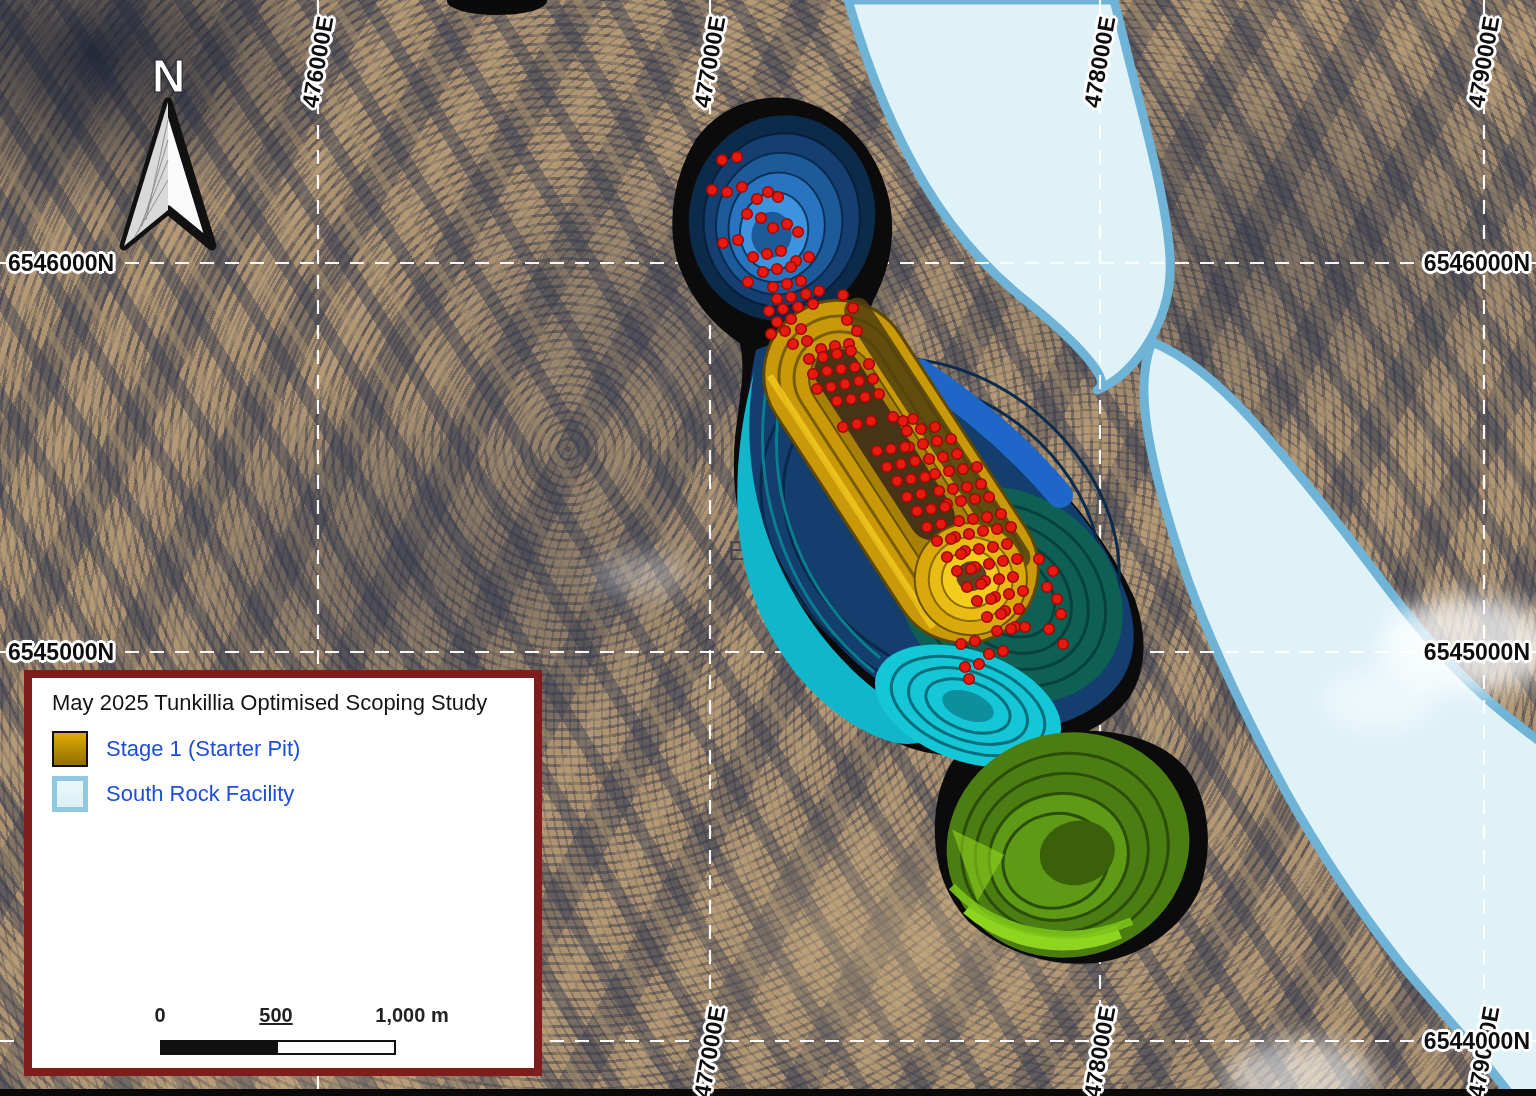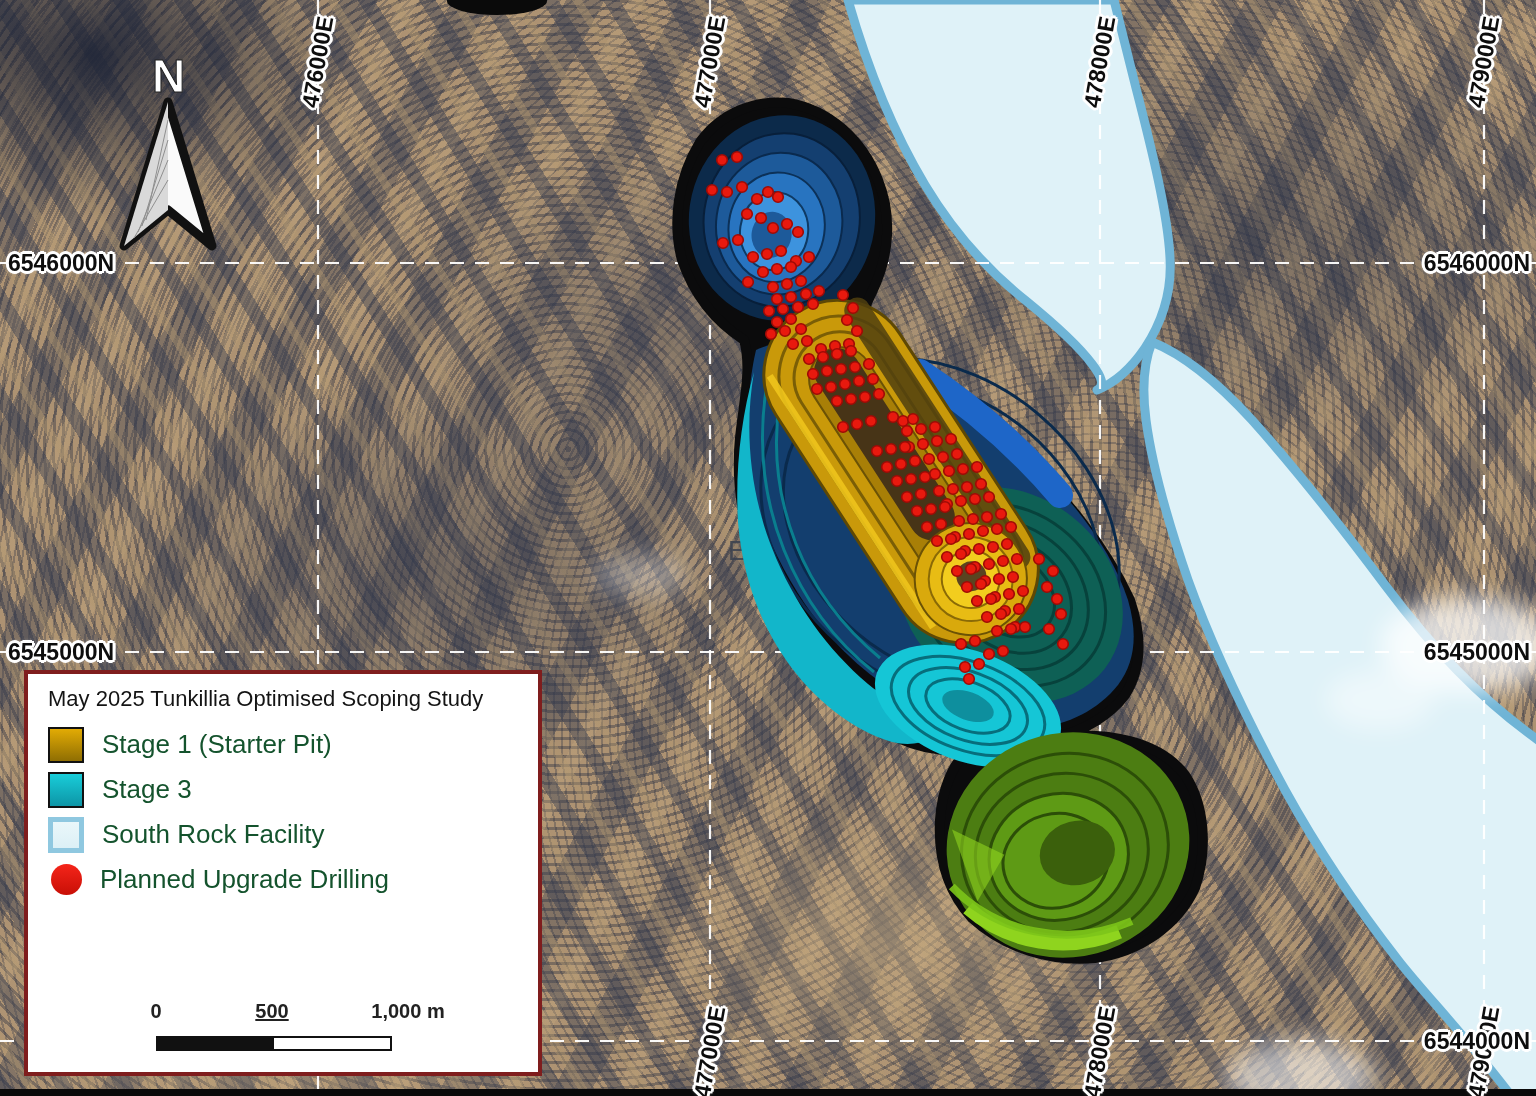--- a/index.html
+++ b/index.html
@@ -24,27 +24,27 @@
   
   .coord{position:absolute;font-weight:700;font-size:23px;color:#0d0d0d;white-space:nowrap;
     text-shadow:-2px -2px 0 #fff,2px -2px 0 #fff,-2px 2px 0 #fff,2px 2px 0 #fff,
       0 -3px 0 #fff,0 3px 0 #fff,-3px 0 0 #fff,3px 0 0 #fff,0 0 5px #fff;}
   .coord.rot{transform:translate(-50%,-50%) rotate(-80deg);}
   .coord.leftside{transform:translate(0,-50%);}
   .coord.rightside{transform:translate(-100%,-50%);}
   #label-layer{position:absolute;inset:0;pointer-events:none;}
   
   #legend{position:absolute;left:24px;top:670px;width:518px;height:406px;background:#fff;
-    border:4px solid #7f1d1d;box-sizing:border-box;z-index:30;}
+    border:8px solid #7f1d1d;box-sizing:border-box;z-index:30;}
   #legend-title{position:absolute;left:20px;top:12px;font-size:22px;color:#141414;}
   #legend-items{position:absolute;left:20px;top:48px;right:12px;}
   .legend-row{display:flex;align-items:center;height:45px;}
   .swatch{width:36px;height:36px;box-sizing:border-box;border:2px solid #111;flex:0 0 auto;}
   .swatch.circle{width:31px;height:31px;border-radius:50%;border:none;margin-left:3px;}
-  .legend-label{margin-left:18px;font-size:26px;color:#14532d;}
+  .legend-label{margin-left:18px;font-size:22px;color:#1d4ed8;}
   #scalebar{position:absolute;left:0;top:326px;width:100%;height:70px;}
   .sb-tick{position:absolute;top:0;transform:translateX(-50%);font-size:20px;font-weight:600;color:#222;}
   #sb-bar{position:absolute;left:128px;top:36px;width:232px;height:11px;border:2px solid #111;
     background:linear-gradient(90deg,#111 0 50%,#fff 50% 100%);}
 </style>
 </head>
 <body>
 
 <div id="stage">
   <div id="terrain"></div>
@@ -359,30 +359,22 @@
     </div>
 
   <div id="legend">
     <div id="legend-title">May 2025 Tunkillia Optimised Scoping Study</div>
     <div id="legend-items">
         <div class="legend-row">
           <span class="swatch" style="background: linear-gradient(rgb(226, 171, 4), rgb(143, 110, 3));"></span>
           <span class="legend-label">Stage 1 (Starter Pit)</span>
         </div>
         <div class="legend-row">
-          <span class="swatch" style="background: linear-gradient(rgb(25, 205, 217), rgb(13, 149, 166));"></span>
-          <span class="legend-label">Stage 3</span>
-        </div>
-        <div class="legend-row">
           <span class="swatch" style="background: linear-gradient(rgb(234, 247, 250), rgb(220, 240, 246)); border: 5px solid rgb(143, 200, 224);"></span>
           <span class="legend-label">South Rock Facility</span>
-        </div>
-        <div class="legend-row">
-          <span class="swatch circle" style="background: linear-gradient(rgb(245, 37, 26), rgb(200, 15, 6));"></span>
-          <span class="legend-label">Planned Upgrade Drilling</span>
         </div>
       </div>
     <div id="scalebar">
       <div id="sb-ticks">
           <span class="sb-tick" style="left: 128px;">0</span>
           <span class="sb-tick" style="left: 244px; text-decoration: underline;">500</span>
           <span class="sb-tick" style="left: 380px;">1,000 m</span>
         </div>
       <div id="sb-bar"></div>
     </div>

